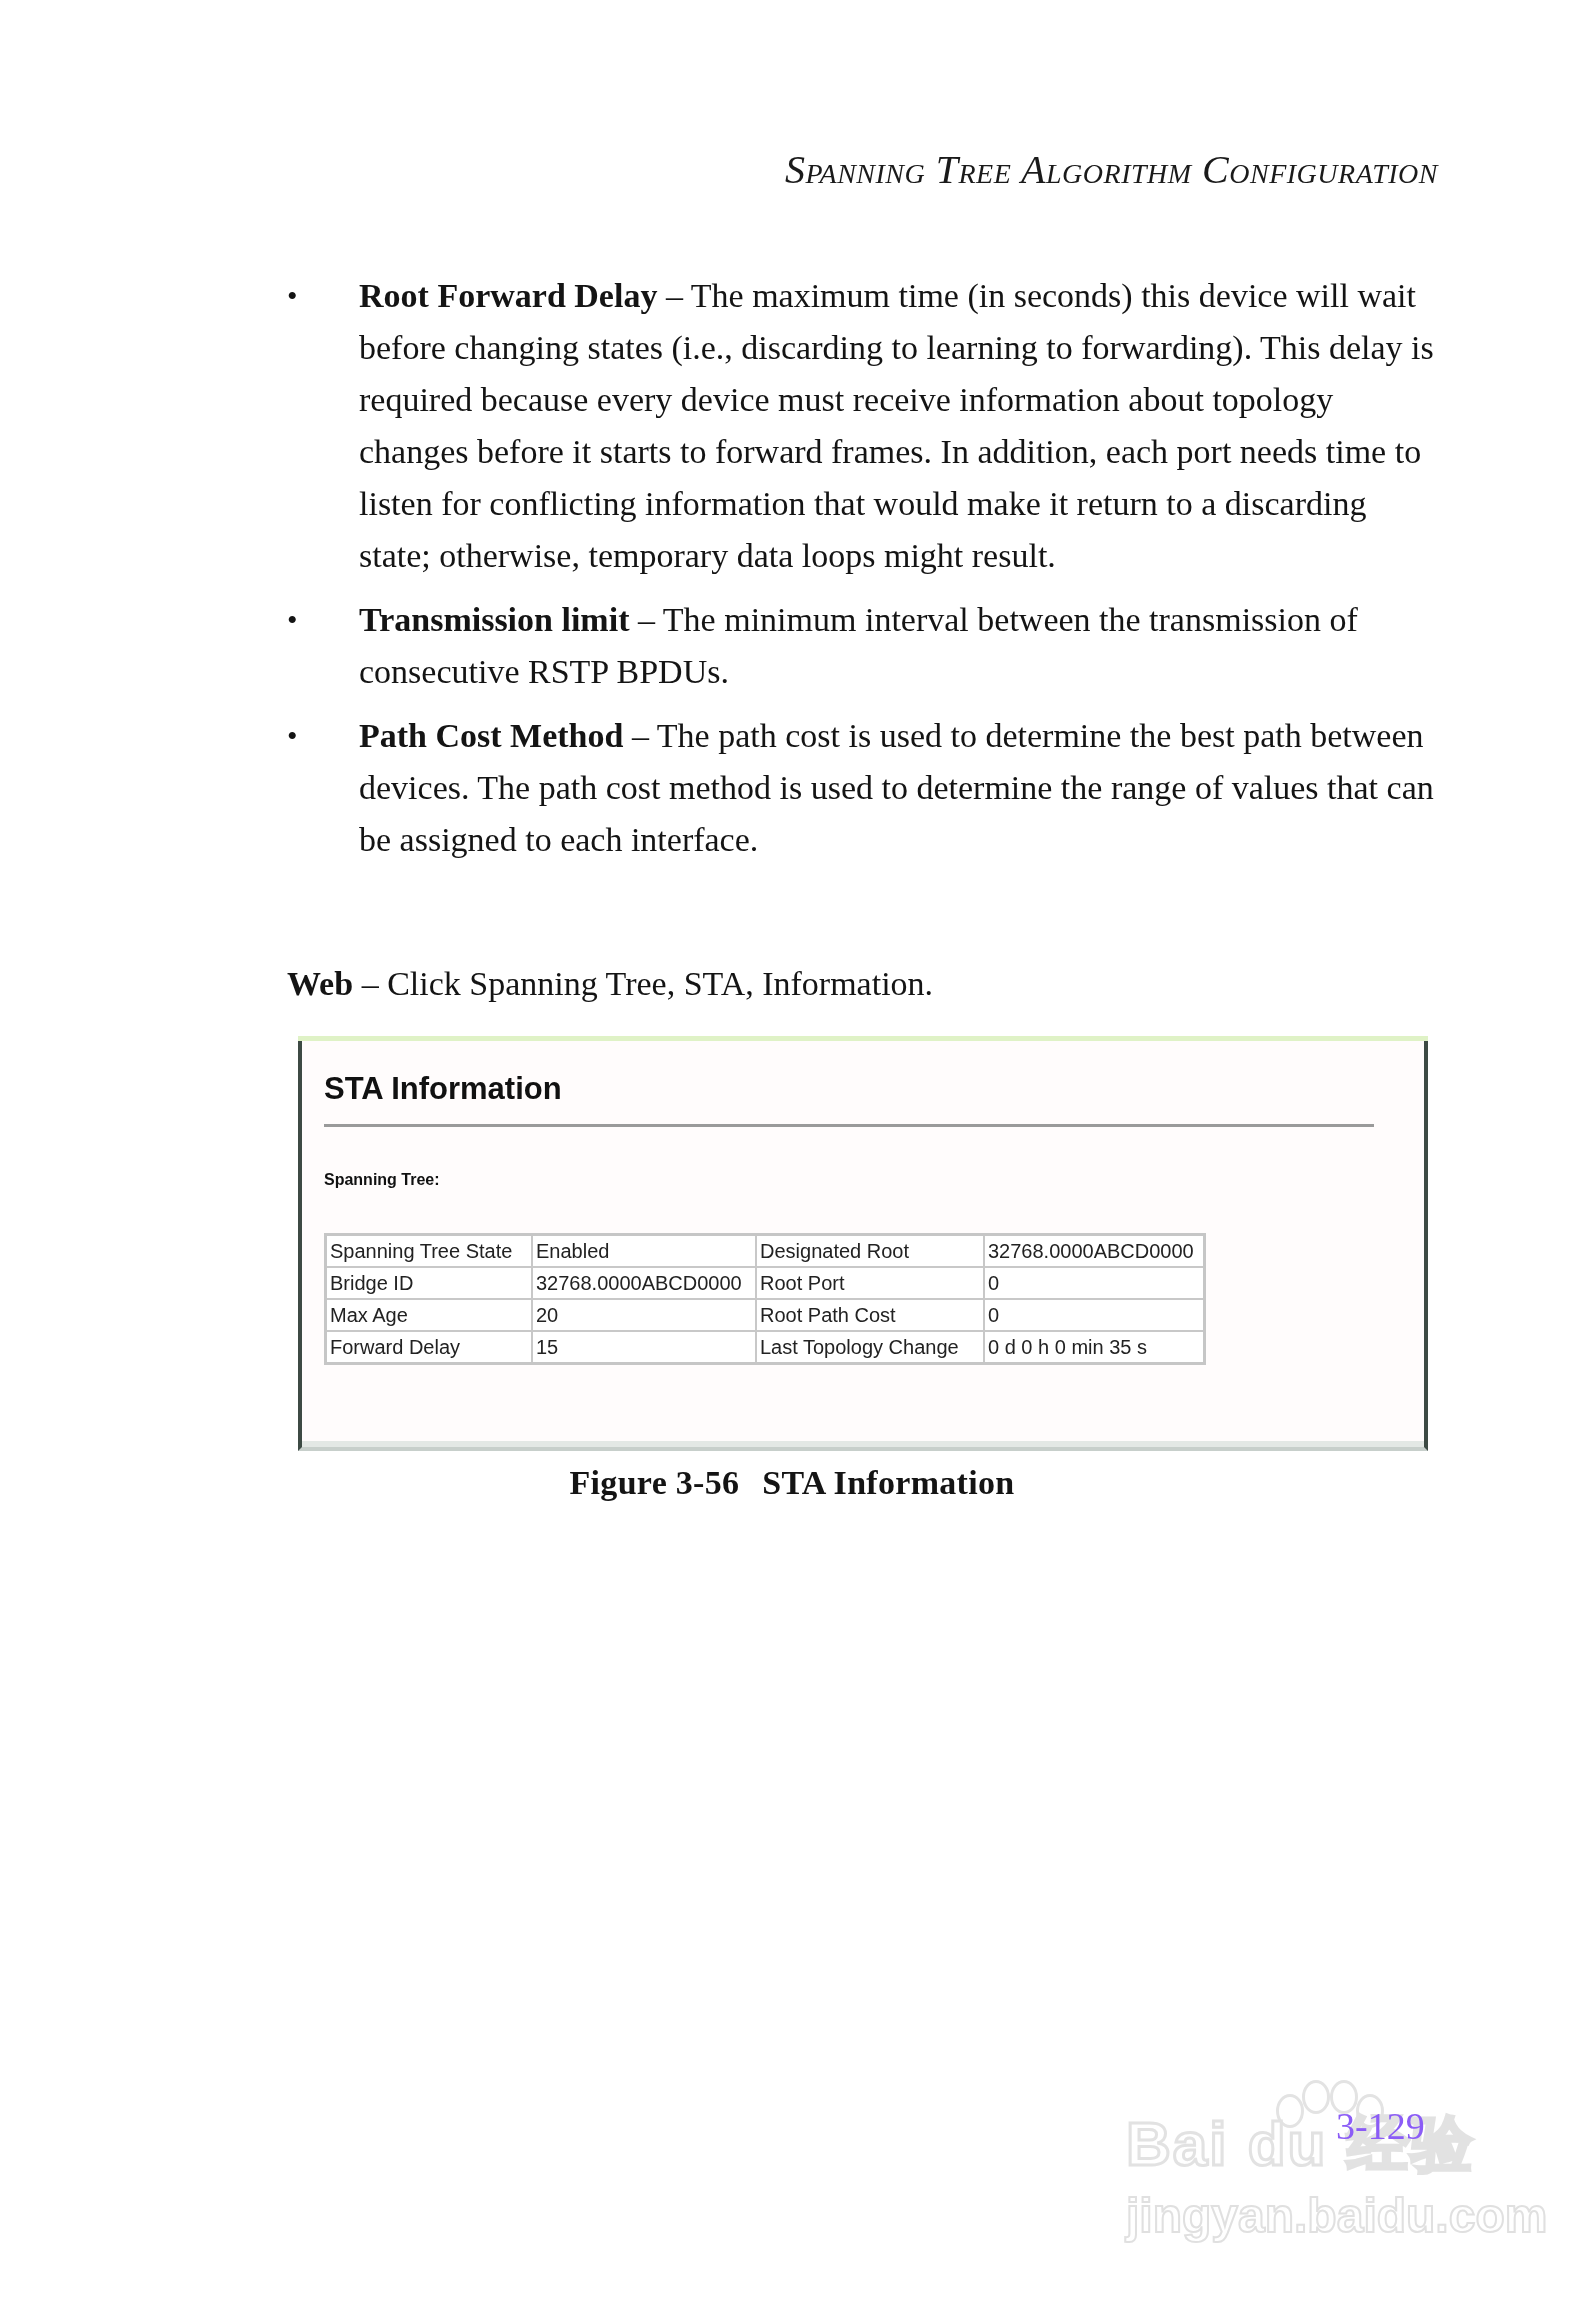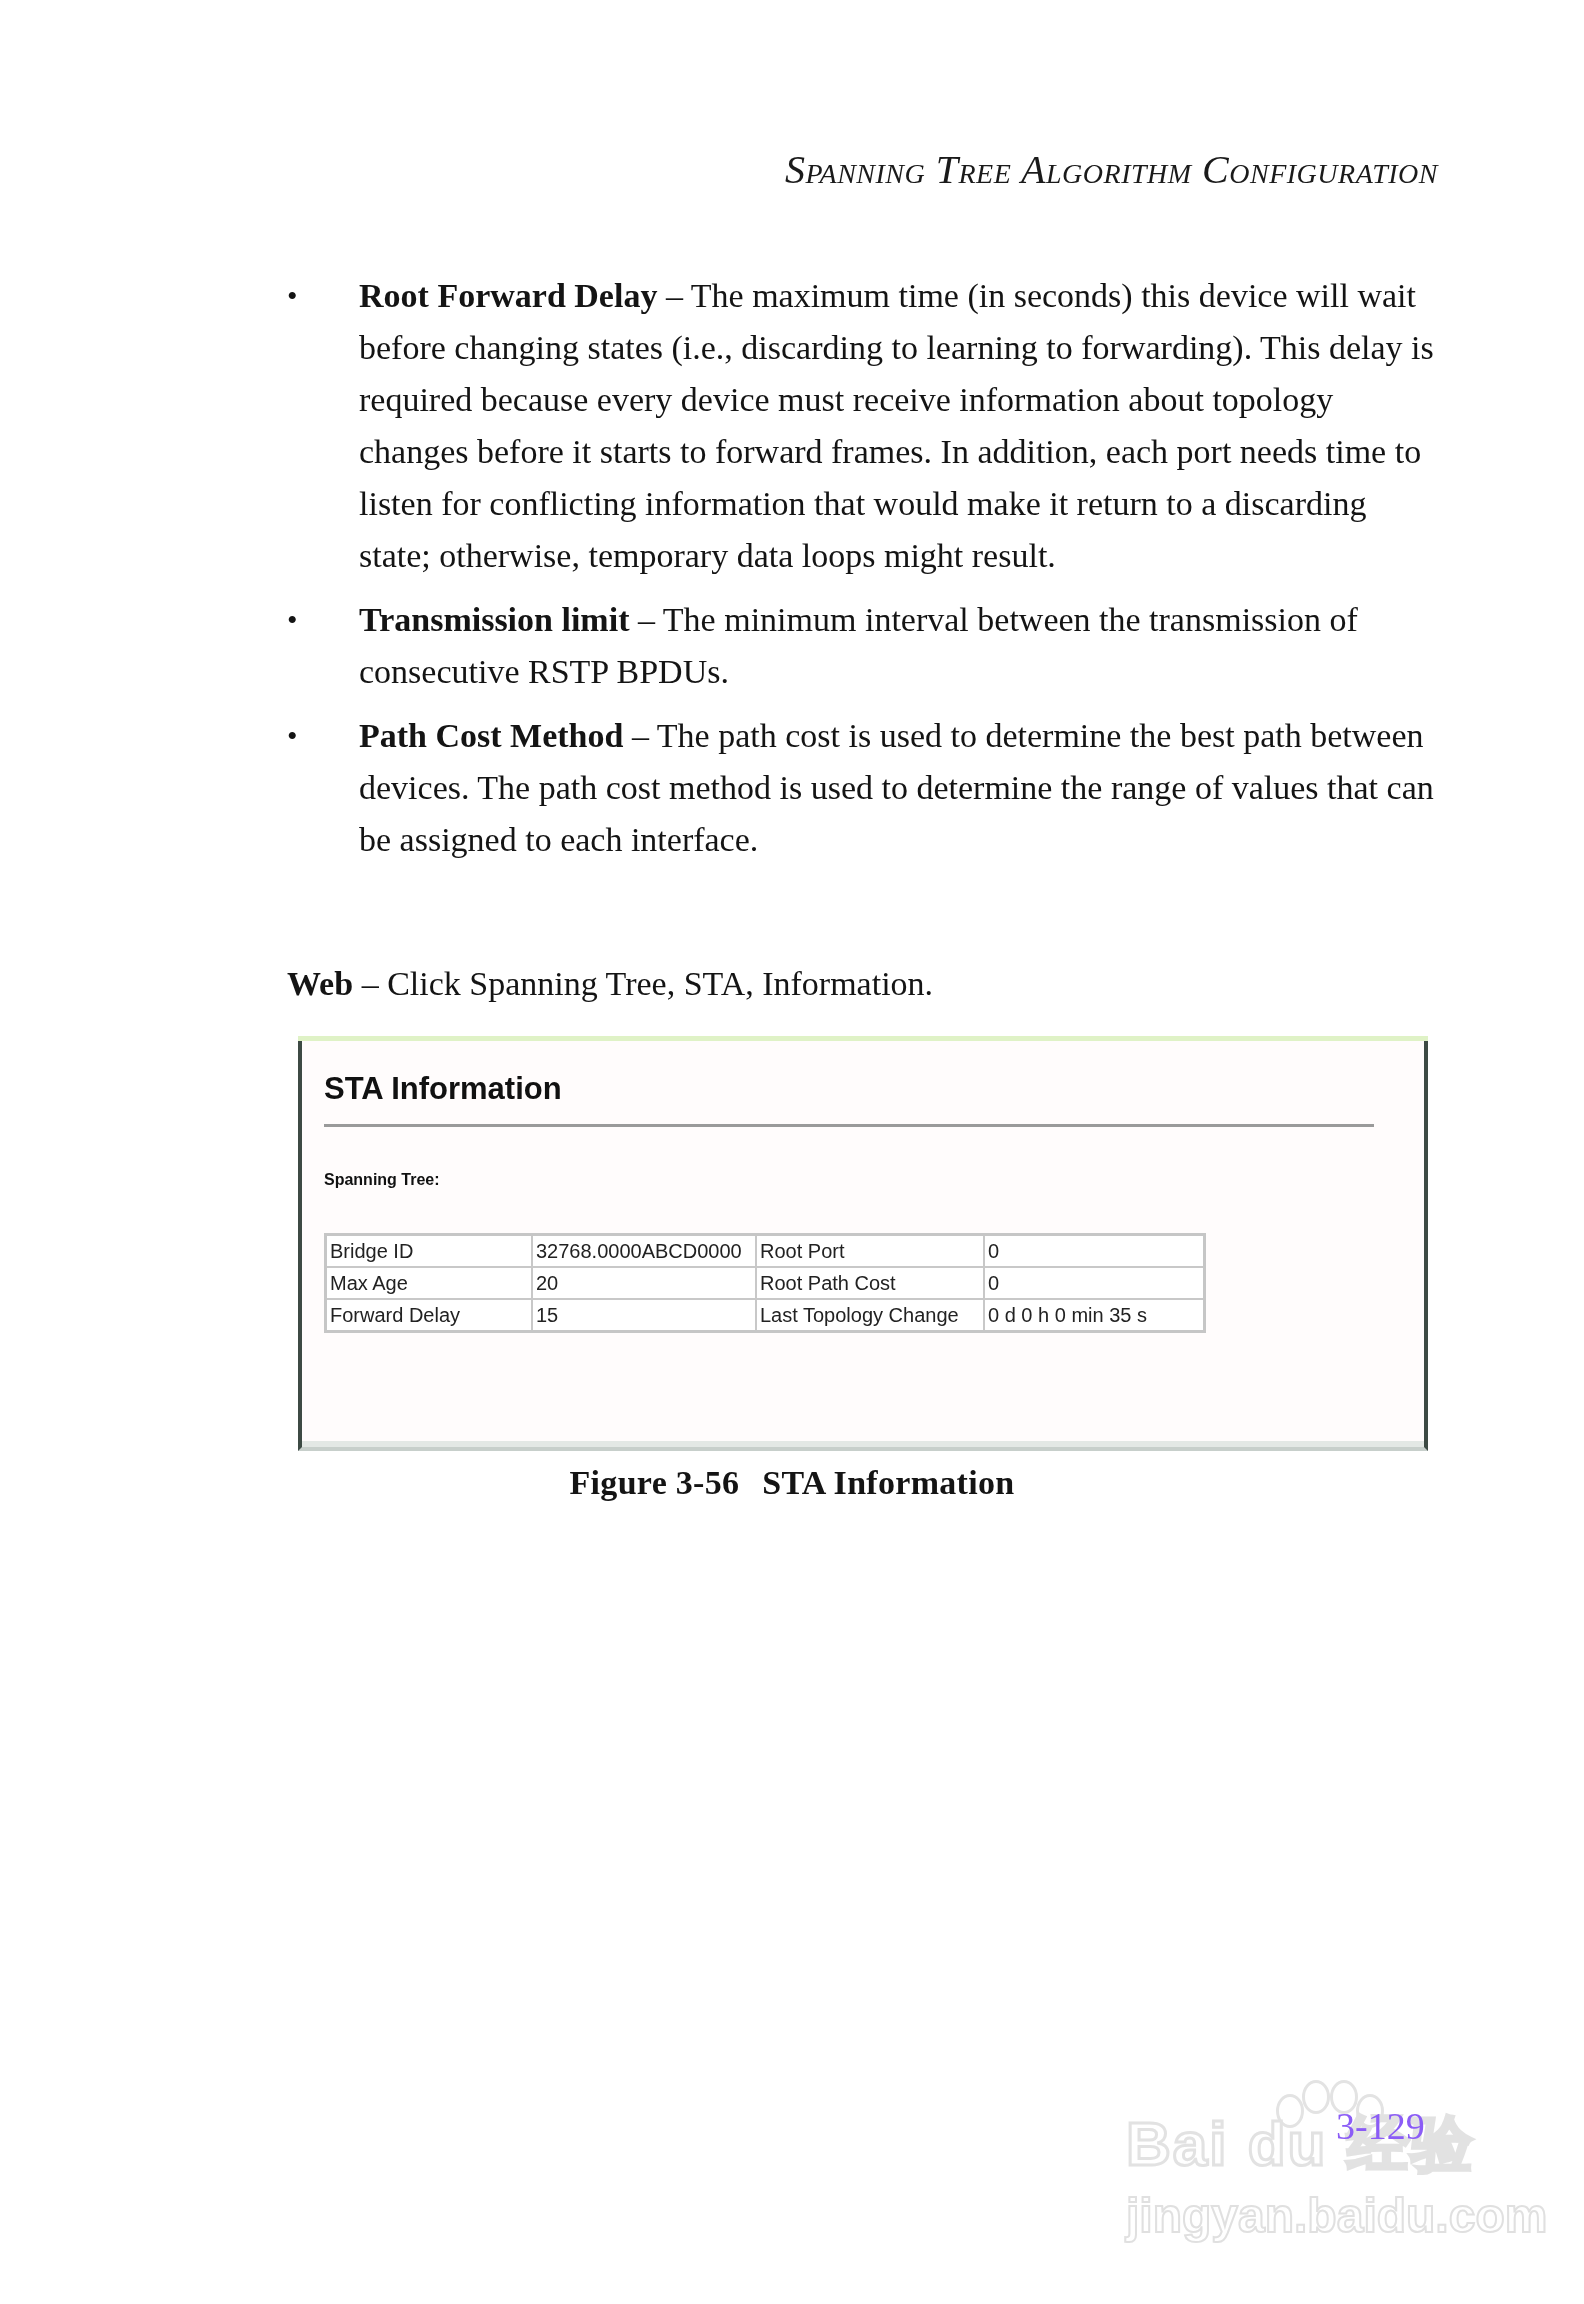--- a/index.html
+++ b/index.html
@@ -226,20 +226,26 @@
 </div>
 
 <div class="shot">
   <div class="shot-inner">
     <div class="sta-title">STA Information</div>
     <div class="sta-rule"></div>
     <div class="sta-subtitle">Spanning Tree:</div>
     <table class="sta-table">
       <tbody>
         <tr>
+          <td class="c1">Spanning Tree State</td>
+          <td class="c2">Enabled</td>
+          <td class="c3">Designated Root</td>
+          <td class="c4">32768.0000ABCD0000</td>
+        </tr>
+        <tr>
           <td class="c1">Bridge ID</td>
           <td class="c2">32768.0000ABCD0000</td>
           <td class="c3">Root Port</td>
           <td class="c4">0</td>
         </tr>
         <tr>
           <td class="c1">Max Age</td>
           <td class="c2">20</td>
           <td class="c3">Root Path Cost</td>
           <td class="c4">0</td>

